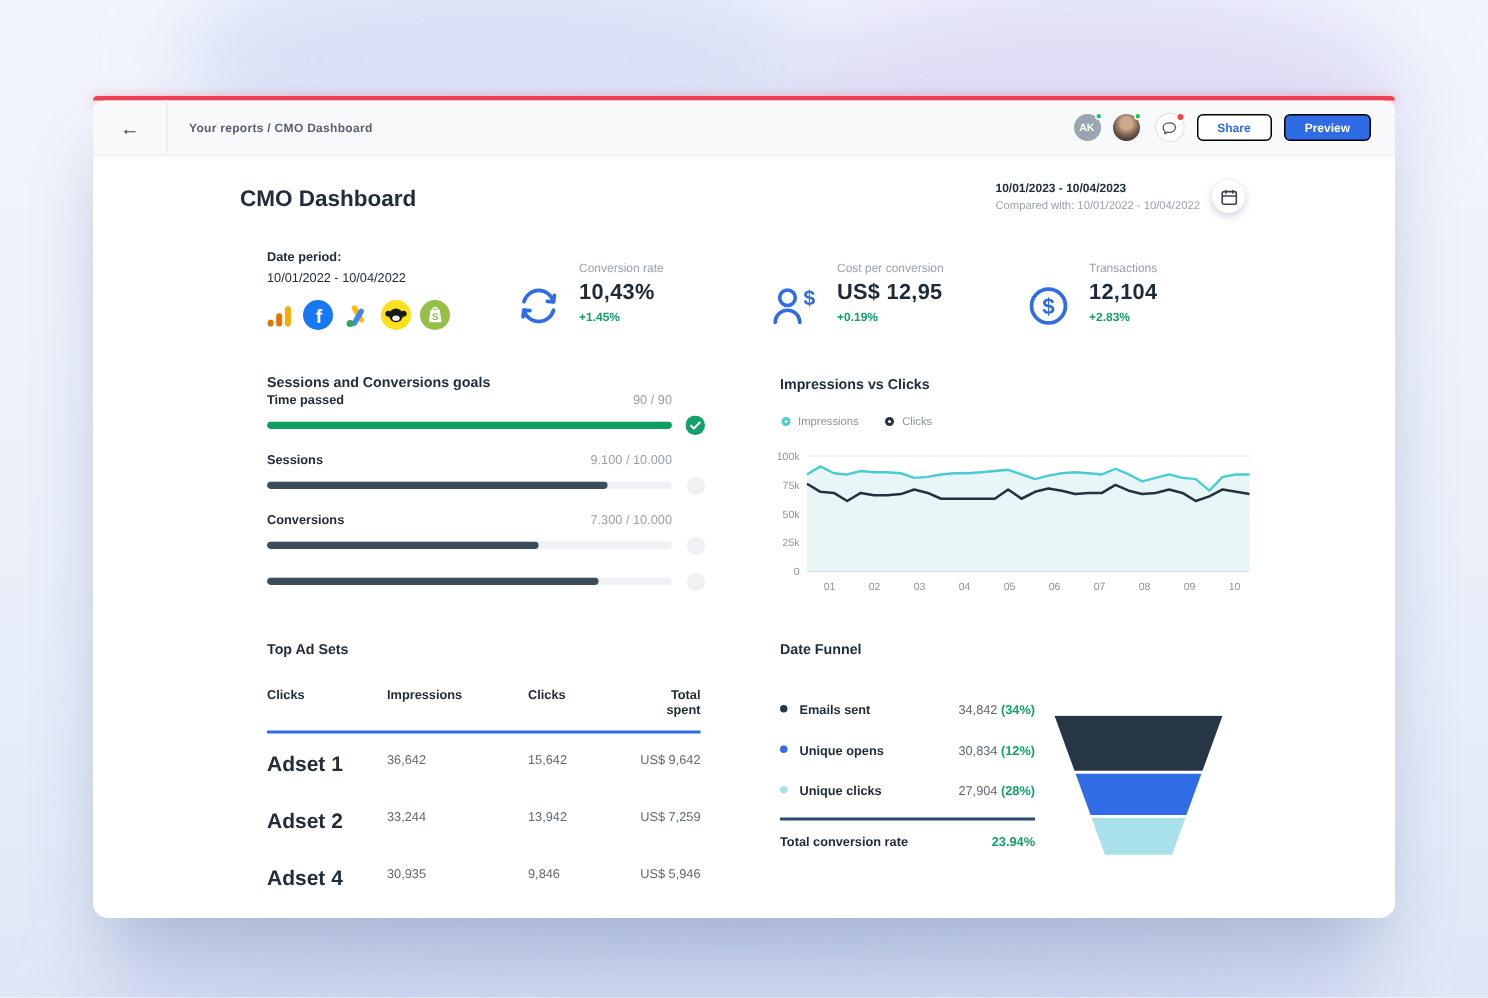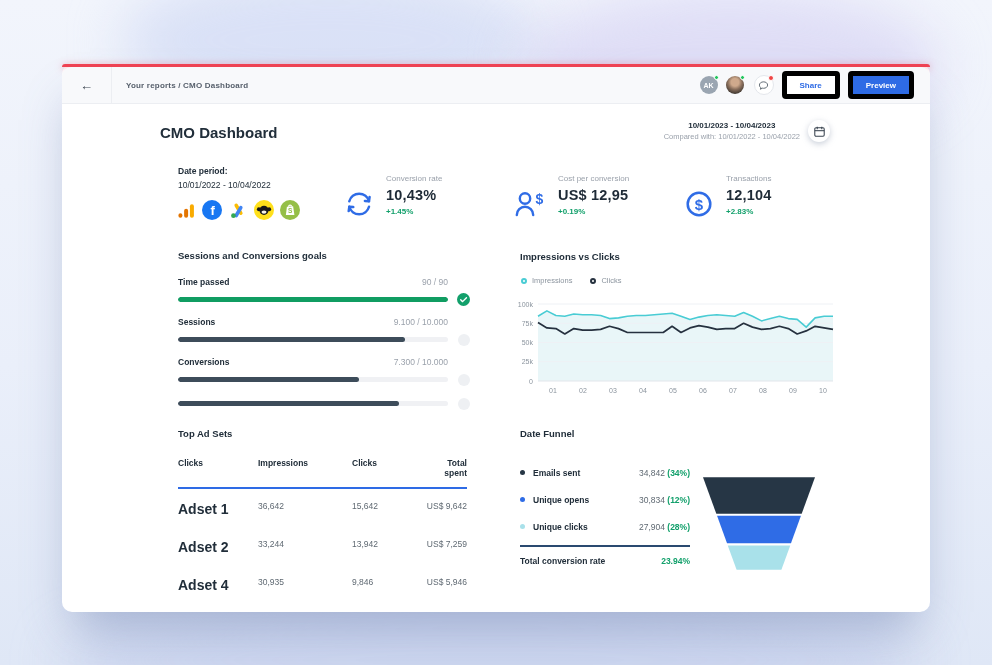--- a/index.html
+++ b/index.html
@@ -26,27 +26,27 @@
   .crumb{margin-left:14px;font-size:8px;font-weight:bold;color:#57606c;letter-spacing:.2px}
   .tb-right{margin-left:auto;display:flex;align-items:center;padding-right:16px}
   .avatar{width:18px;height:18px;border-radius:50%;position:relative;margin-left:8px;flex:none}
   .av-ak{background:#9aa5b1;color:#fff;font-size:7px;font-weight:bold;
     display:flex;align-items:center;justify-content:center}
   .av-photo{background:radial-gradient(circle at 50% 35%,#cfa98c 0 26%,#8a6f5c 48%,#3b352f 80%)}
   .sdot{position:absolute;right:-1px;top:-1px;width:5px;height:5px;border-radius:50%;border:1px solid #fff}
   .sdot.g{background:#22c55e}.sdot.r{background:#ef4444;width:6px;height:6px}
   .chatbtn{width:20px;height:20px;border-radius:50%;background:#fff;border:1px solid #e4e7ec;
     display:flex;align-items:center;justify-content:center;position:relative;margin-left:10px}
-  .btn{height:28px;padding:0 13px;border-radius:4px;font-size:8px;font-weight:bold;
-    display:flex;align-items:center;border:5px solid #000000;background:#fff;color:#2e6be5;margin-left:8px;cursor:pointer}
+  .btn{height:18px;padding:0 13px;border-radius:4px;font-size:8px;font-weight:bold;
+    display:flex;align-items:center;border:1px solid #000000;background:#fff;color:#2e6be5;margin-left:8px;cursor:pointer}
   .btn.primary{background:#2e6be5;color:#fff}
 
   .page-title{position:absolute;left:98px;top:60px;font-size:15px;font-weight:bold;color:#212e3a}
   .compare{position:absolute;top:56px;right:100px;display:flex;align-items:center;gap:8px}
-  .compare-text{text-align:center}
+  .compare-text{text-align:left}
   .cmp-cur{font-size:8px;font-weight:bold;color:#212e3a}
   .cmp-prev{font-size:7.5px;color:#9aa1ab;margin-top:2px}
   .calbtn{width:22px;height:22px;border-radius:50%;background:#fff;
     box-shadow:0 2px 6px rgba(120,135,160,.4);display:flex;align-items:center;justify-content:center;cursor:pointer}
 
   .dateperiod{position:absolute;left:116px;top:102px}
   .dp-label{font-size:8.5px;font-weight:bold;color:#212e3a}
   .dp-value{font-size:8.5px;color:#212e3a;margin-top:4px}
   .sources{position:absolute;left:114px;top:136px;display:flex;align-items:center;gap:6px}
   .src{width:20px;height:20px;display:flex;align-items:center;justify-content:center}
@@ -54,21 +54,21 @@
   .kpi{position:absolute;top:110px;display:flex;gap:12px}
   .kpi .icon{margin-top:15px;flex:none}
   .kpi-label{font-size:8px;color:#9aa1ab}
   .kpi-value{font-size:14.5px;font-weight:bold;color:#1e2a36;margin-top:4px;letter-spacing:.2px}
   .kpi-delta{font-size:8px;font-weight:bold;color:#12a06b;margin-top:4px}
   .kpi.k1{left:282px}.kpi.k2{left:452px}.kpi.k3{left:622px}
 
   .sec-title{font-size:9.5px;font-weight:bold;color:#212e3a}
 
   .goals{position:absolute;left:116px;top:186px;width:292px}
-  .goals .sec-title{margin-bottom:16px}
+  .goals .sec-title{}
   .goal-row{margin-bottom:11px}
   .goal-head{display:flex;justify-content:space-between;width:270px;margin-bottom:6px}
   .goal-label{font-size:8.5px;font-weight:bold;color:#212e3a}
   .goal-value{font-size:8.5px;color:#9aa1ab}
   .goal-body{display:flex;align-items:center}
   .goal-track{width:270px;height:5px;border-radius:3px;background:#f0f1f4;overflow:hidden}
   .goal-fill{height:100%;border-radius:3px}
   .goal-fill.green{background:#109d62}
   .goal-fill.dark{background:#3d4c5a}
   .goal-status{width:13px;height:13px;margin-left:9px;display:flex;align-items:center;justify-content:center}

